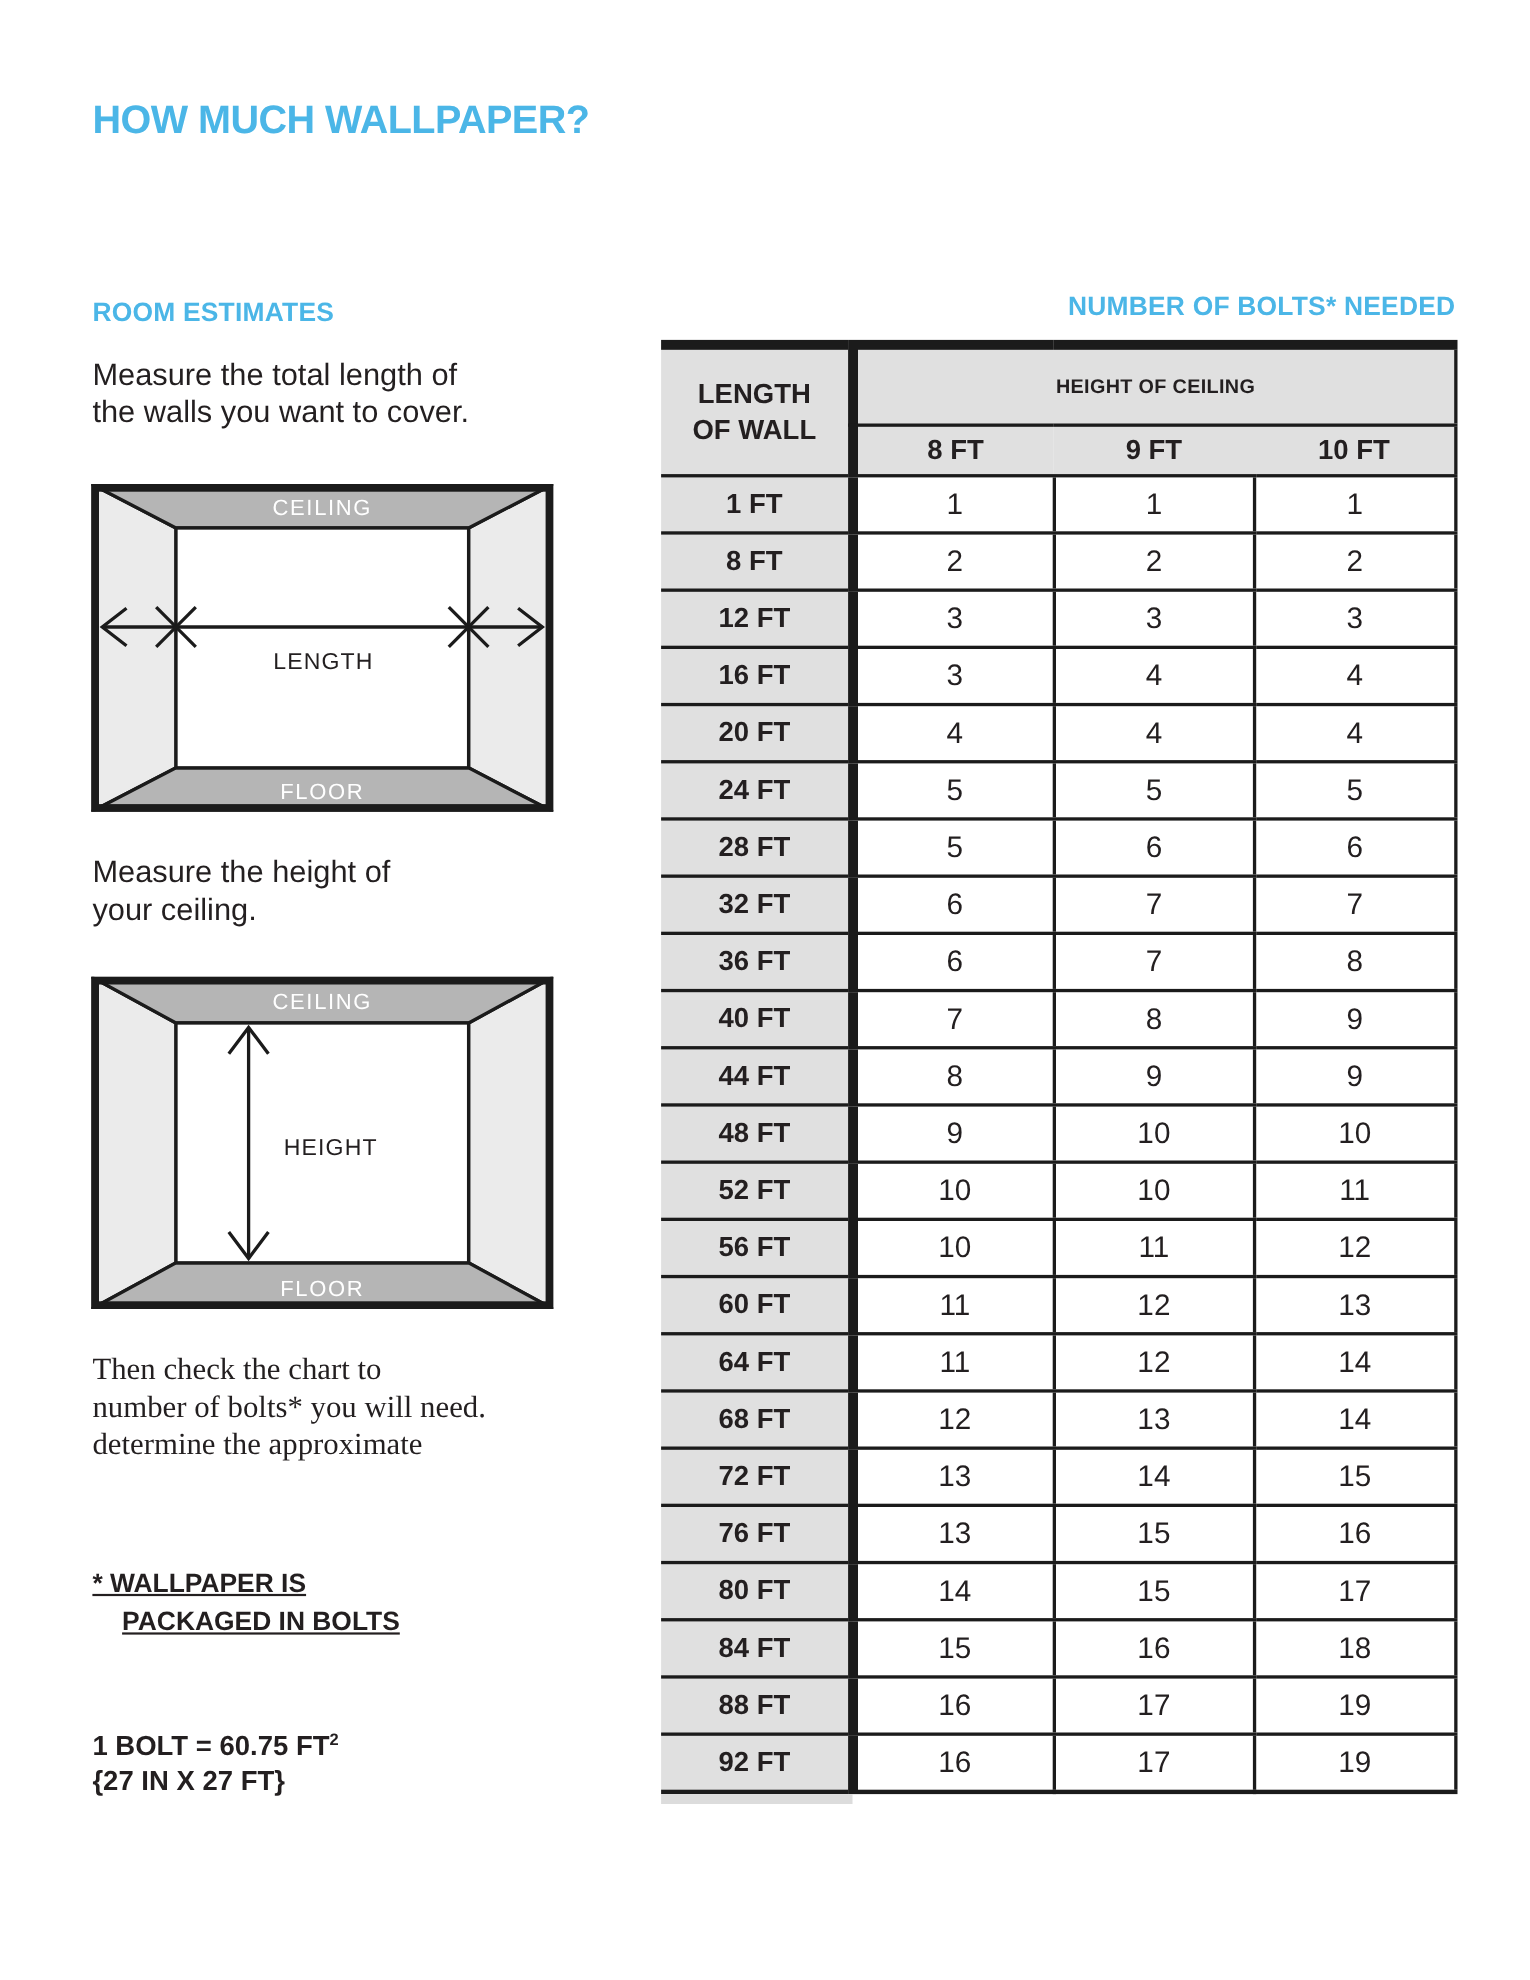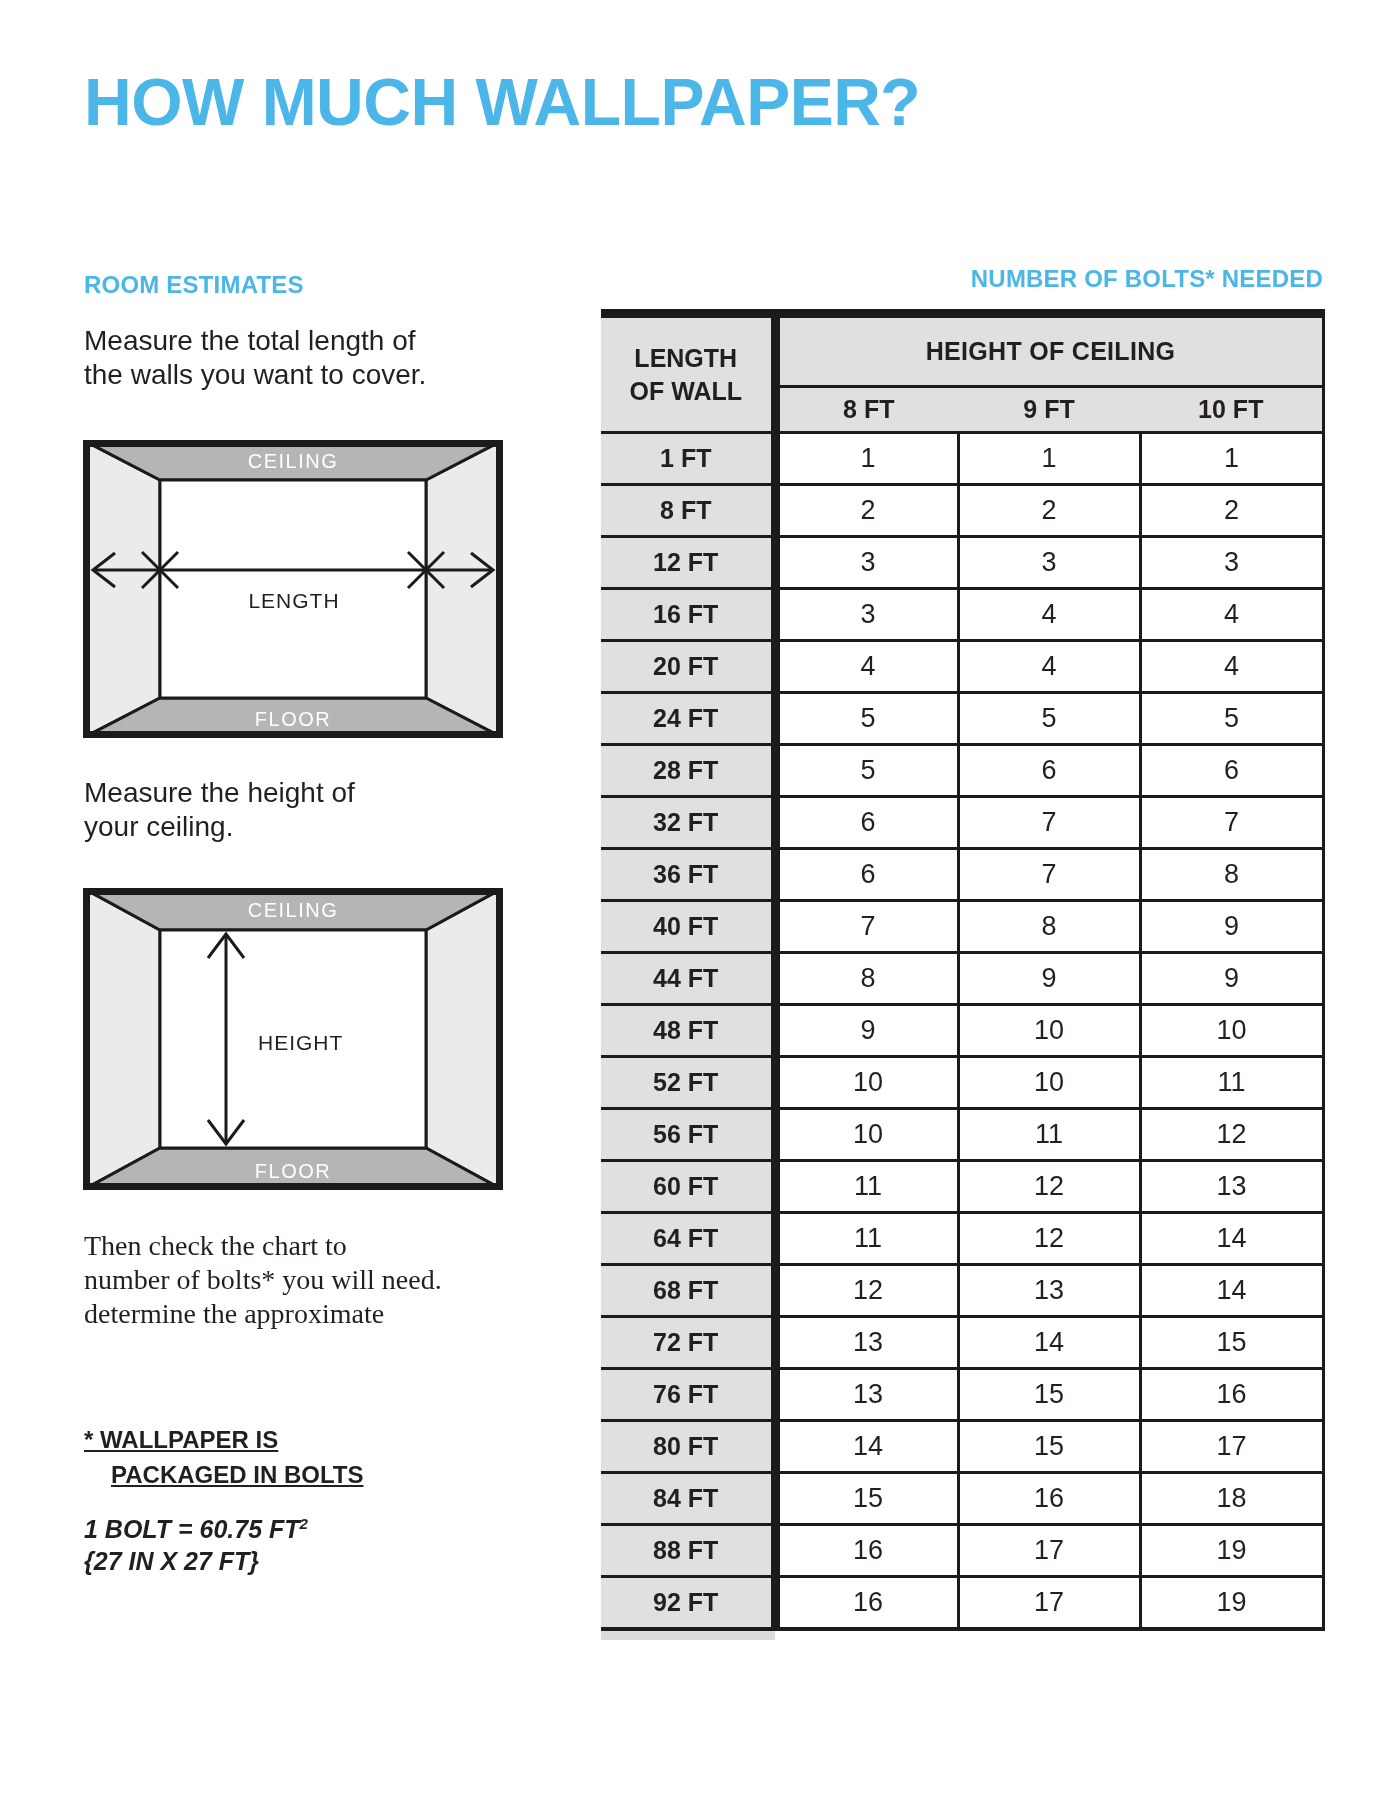--- a/index.html
+++ b/index.html
@@ -14,22 +14,22 @@
   html, body { margin: 0; padding: 0; }
   body {
     width: 1391px; height: 1800px; position: relative;
     background: #ffffff; overflow: hidden;
     font-family: "Liberation Sans", sans-serif;
     color: var(--ink);
   }
   .abs { position: absolute; }
 
   .page-title {
-    left: 84px; top: 64px;
-    font-size: 66px; font-weight: bold; letter-spacing: -0.5px;
+    left: 84px; top: 88px;
+    font-size: 36px; font-weight: bold; letter-spacing: -0.5px;
     color: var(--accent); white-space: nowrap;
   }
   .section-heading {
     font-size: 24px; font-weight: bold; color: var(--accent);
     letter-spacing: 0.2px; white-space: nowrap;
   }
   .heading-left { left: 84px; top: 271px; }
 
   .para {
     left: 84px; font-size: 28px; line-height: 34px; color: var(--ink);
@@ -48,22 +48,22 @@
   .diagram .measure { stroke: var(--line); stroke-width: 3; fill: none; }
   .diagram .band-label { fill: #ffffff; font-size: 20px; letter-spacing: 1.5px; }
   .diagram .measure-label { fill: var(--ink); font-size: 21px; letter-spacing: 1px; }
 
   .footnote {
     left: 84px; top: 1422px;
     font-size: 24px; font-weight: bold; line-height: 35px; text-decoration: underline;
   }
   .footnote .indent { padding-left: 27px; display: block; }
   .bolt-info {
-    left: 84px; top: 1508px;
-    font-size: 25px; font-weight: bold; line-height: 32px; font-style: italic;
+    left: 84px; top: 1566px;
+    font-size: 25px; font-weight: bold; line-height: 32px;
   }
   .bolt-info sup { font-size: 15px; }
 
   .table-block { left: 601px; top: 267px; width: 722px; }
   .table-heading {
     text-align: right; font-size: 24px; font-weight: bold;
     color: var(--accent); line-height: 24px; margin: 0 0 18px 0;
     letter-spacing: 0.2px;
   }
   table.bolts {
@@ -75,21 +75,21 @@
   table.bolts th, table.bolts td { padding: 0; text-align: center; vertical-align: middle; }
   .label-head {
     background: var(--cell-gray);
     border-right: 9px solid var(--line);
     border-bottom: 3px solid var(--line);
     font-size: 25px; font-weight: bold; line-height: 33px;
   }
   .group-head {
     background: var(--cell-gray);
     border-bottom: 3px solid var(--line);
-    height: 73px; font-size: 25px; font-weight: bold; letter-spacing: 0.3px;
+    height: 73px; font-size: 18px; font-weight: bold; letter-spacing: 0.3px;
   }
   .subhead-cell {
     background: var(--cell-gray);
     border-bottom: 3px solid var(--line);
     height: 46px; font-size: 25px; font-weight: bold;
   }
   tbody td { height: 52px; border-bottom: 3px solid var(--line); font-size: 27px; }
   td.row-label {
     background: var(--cell-gray);
     border-right: 9px solid var(--line);

